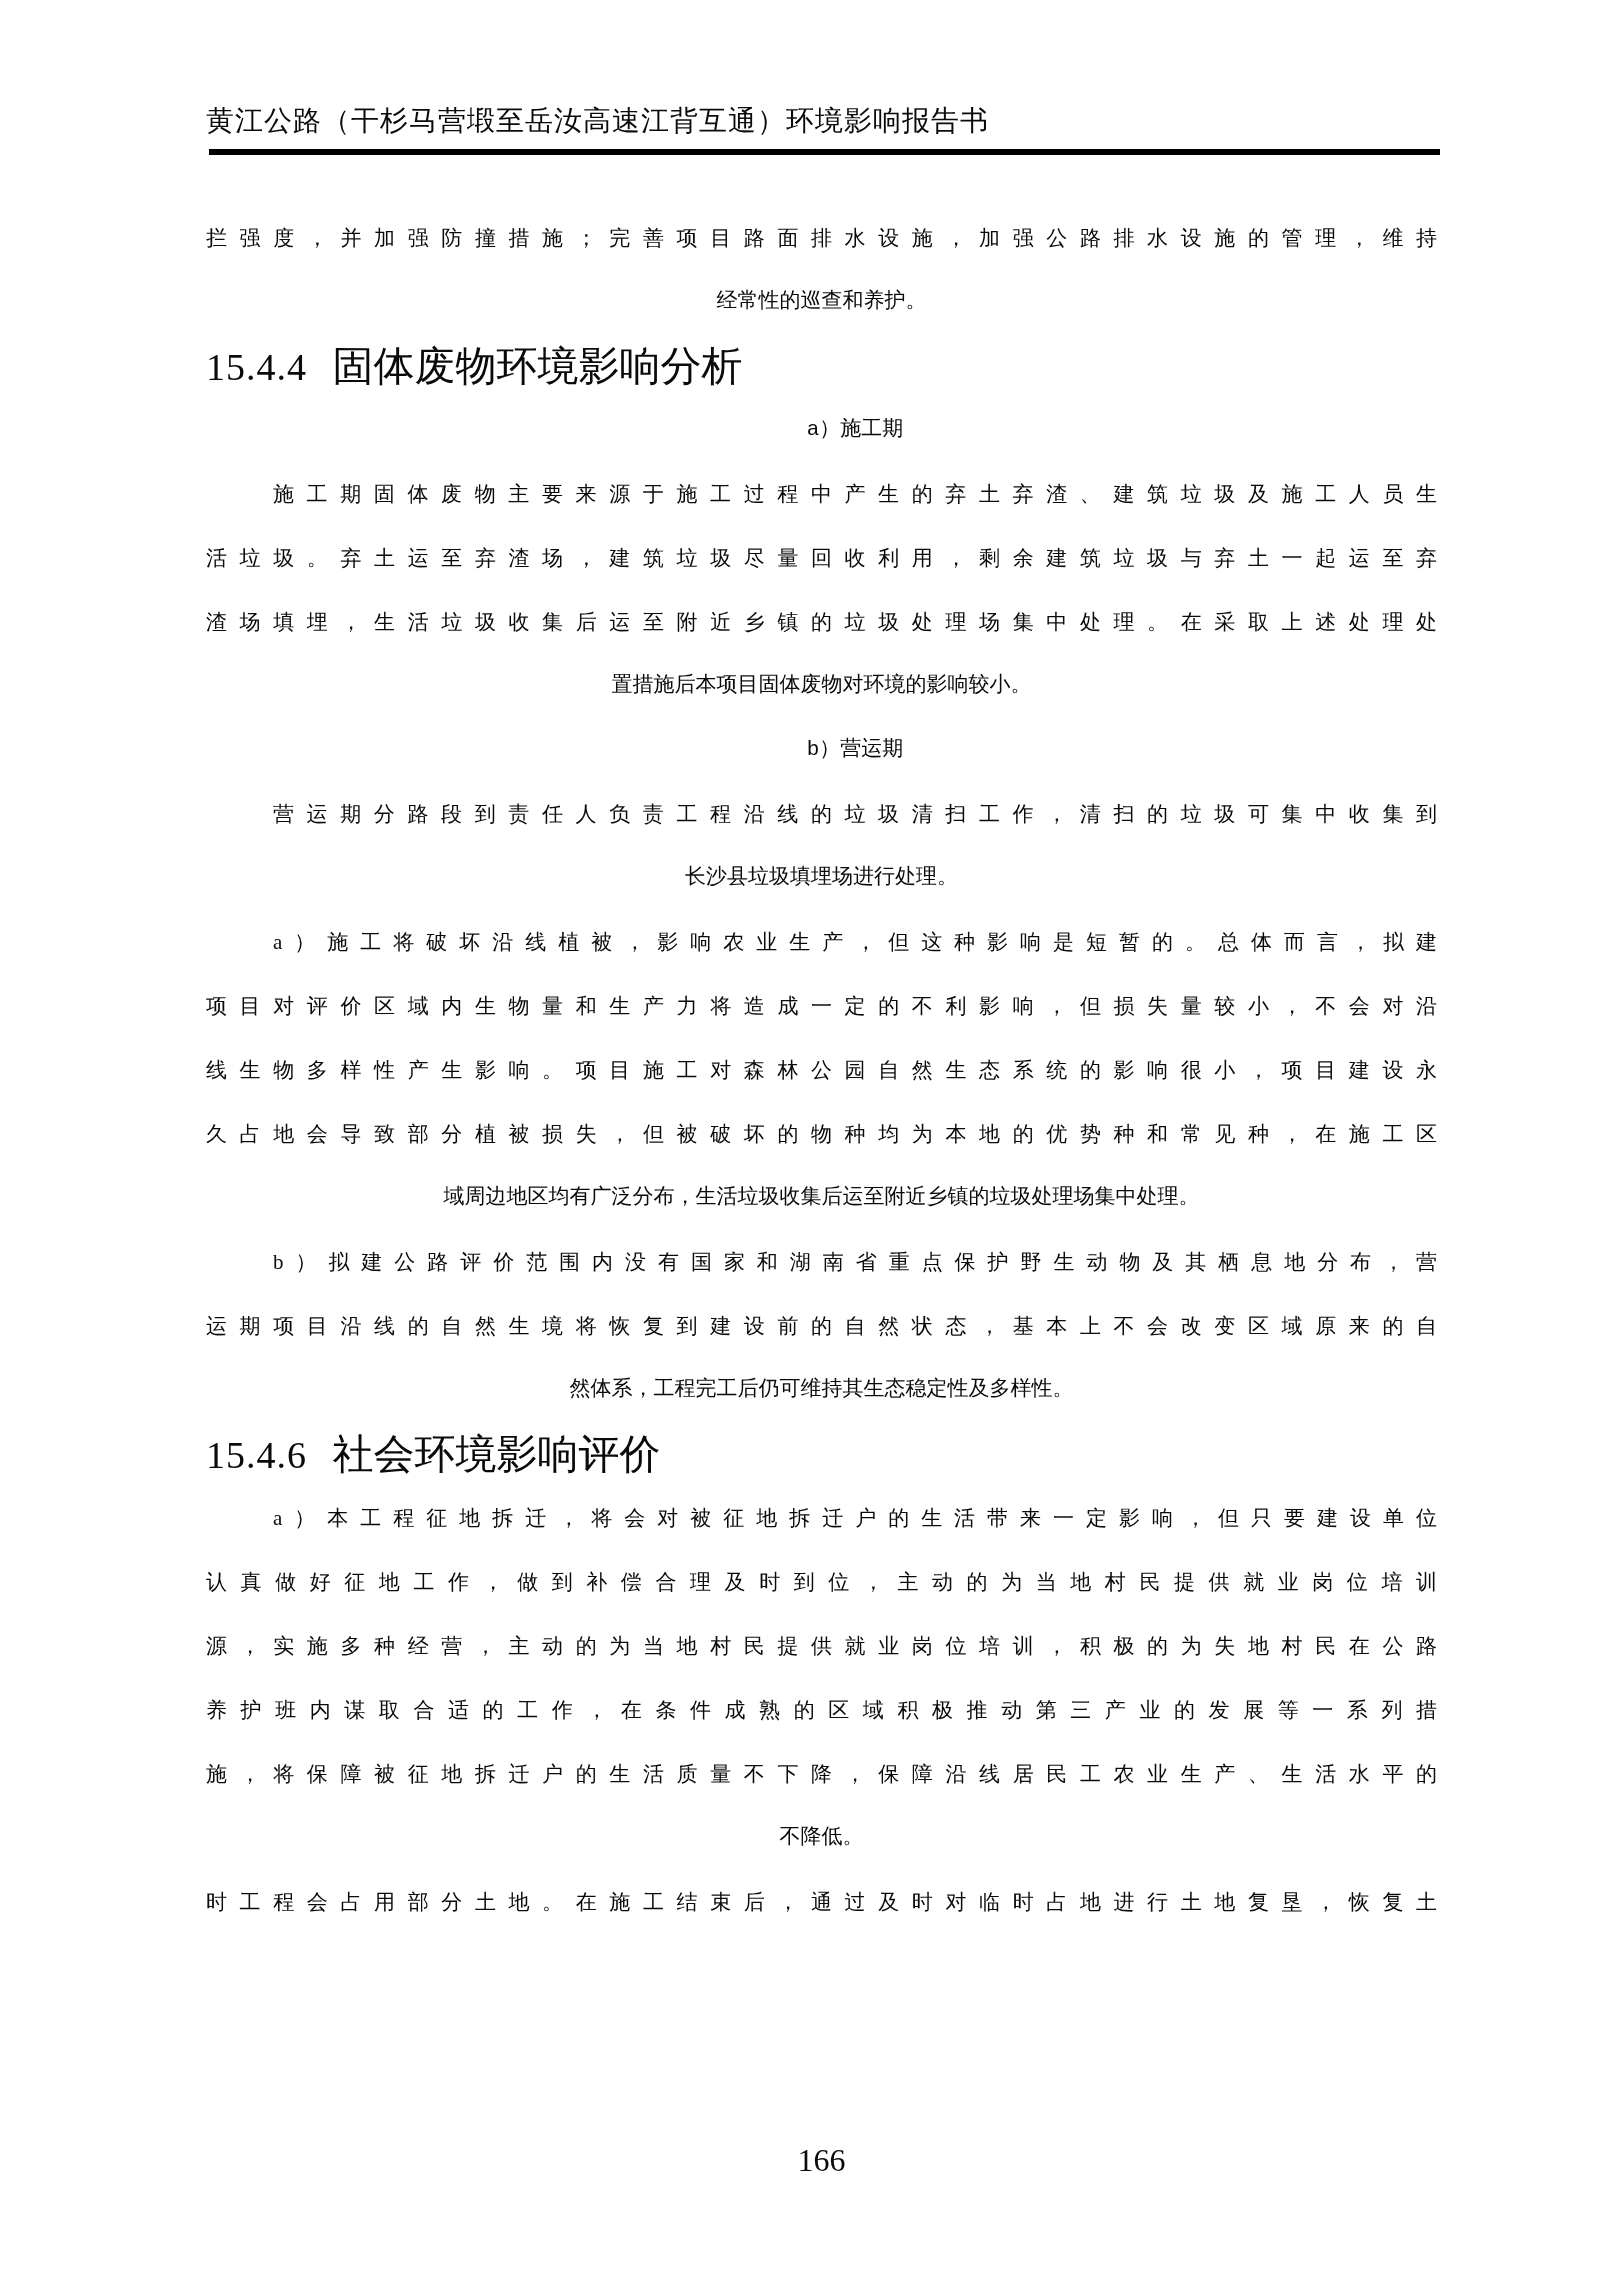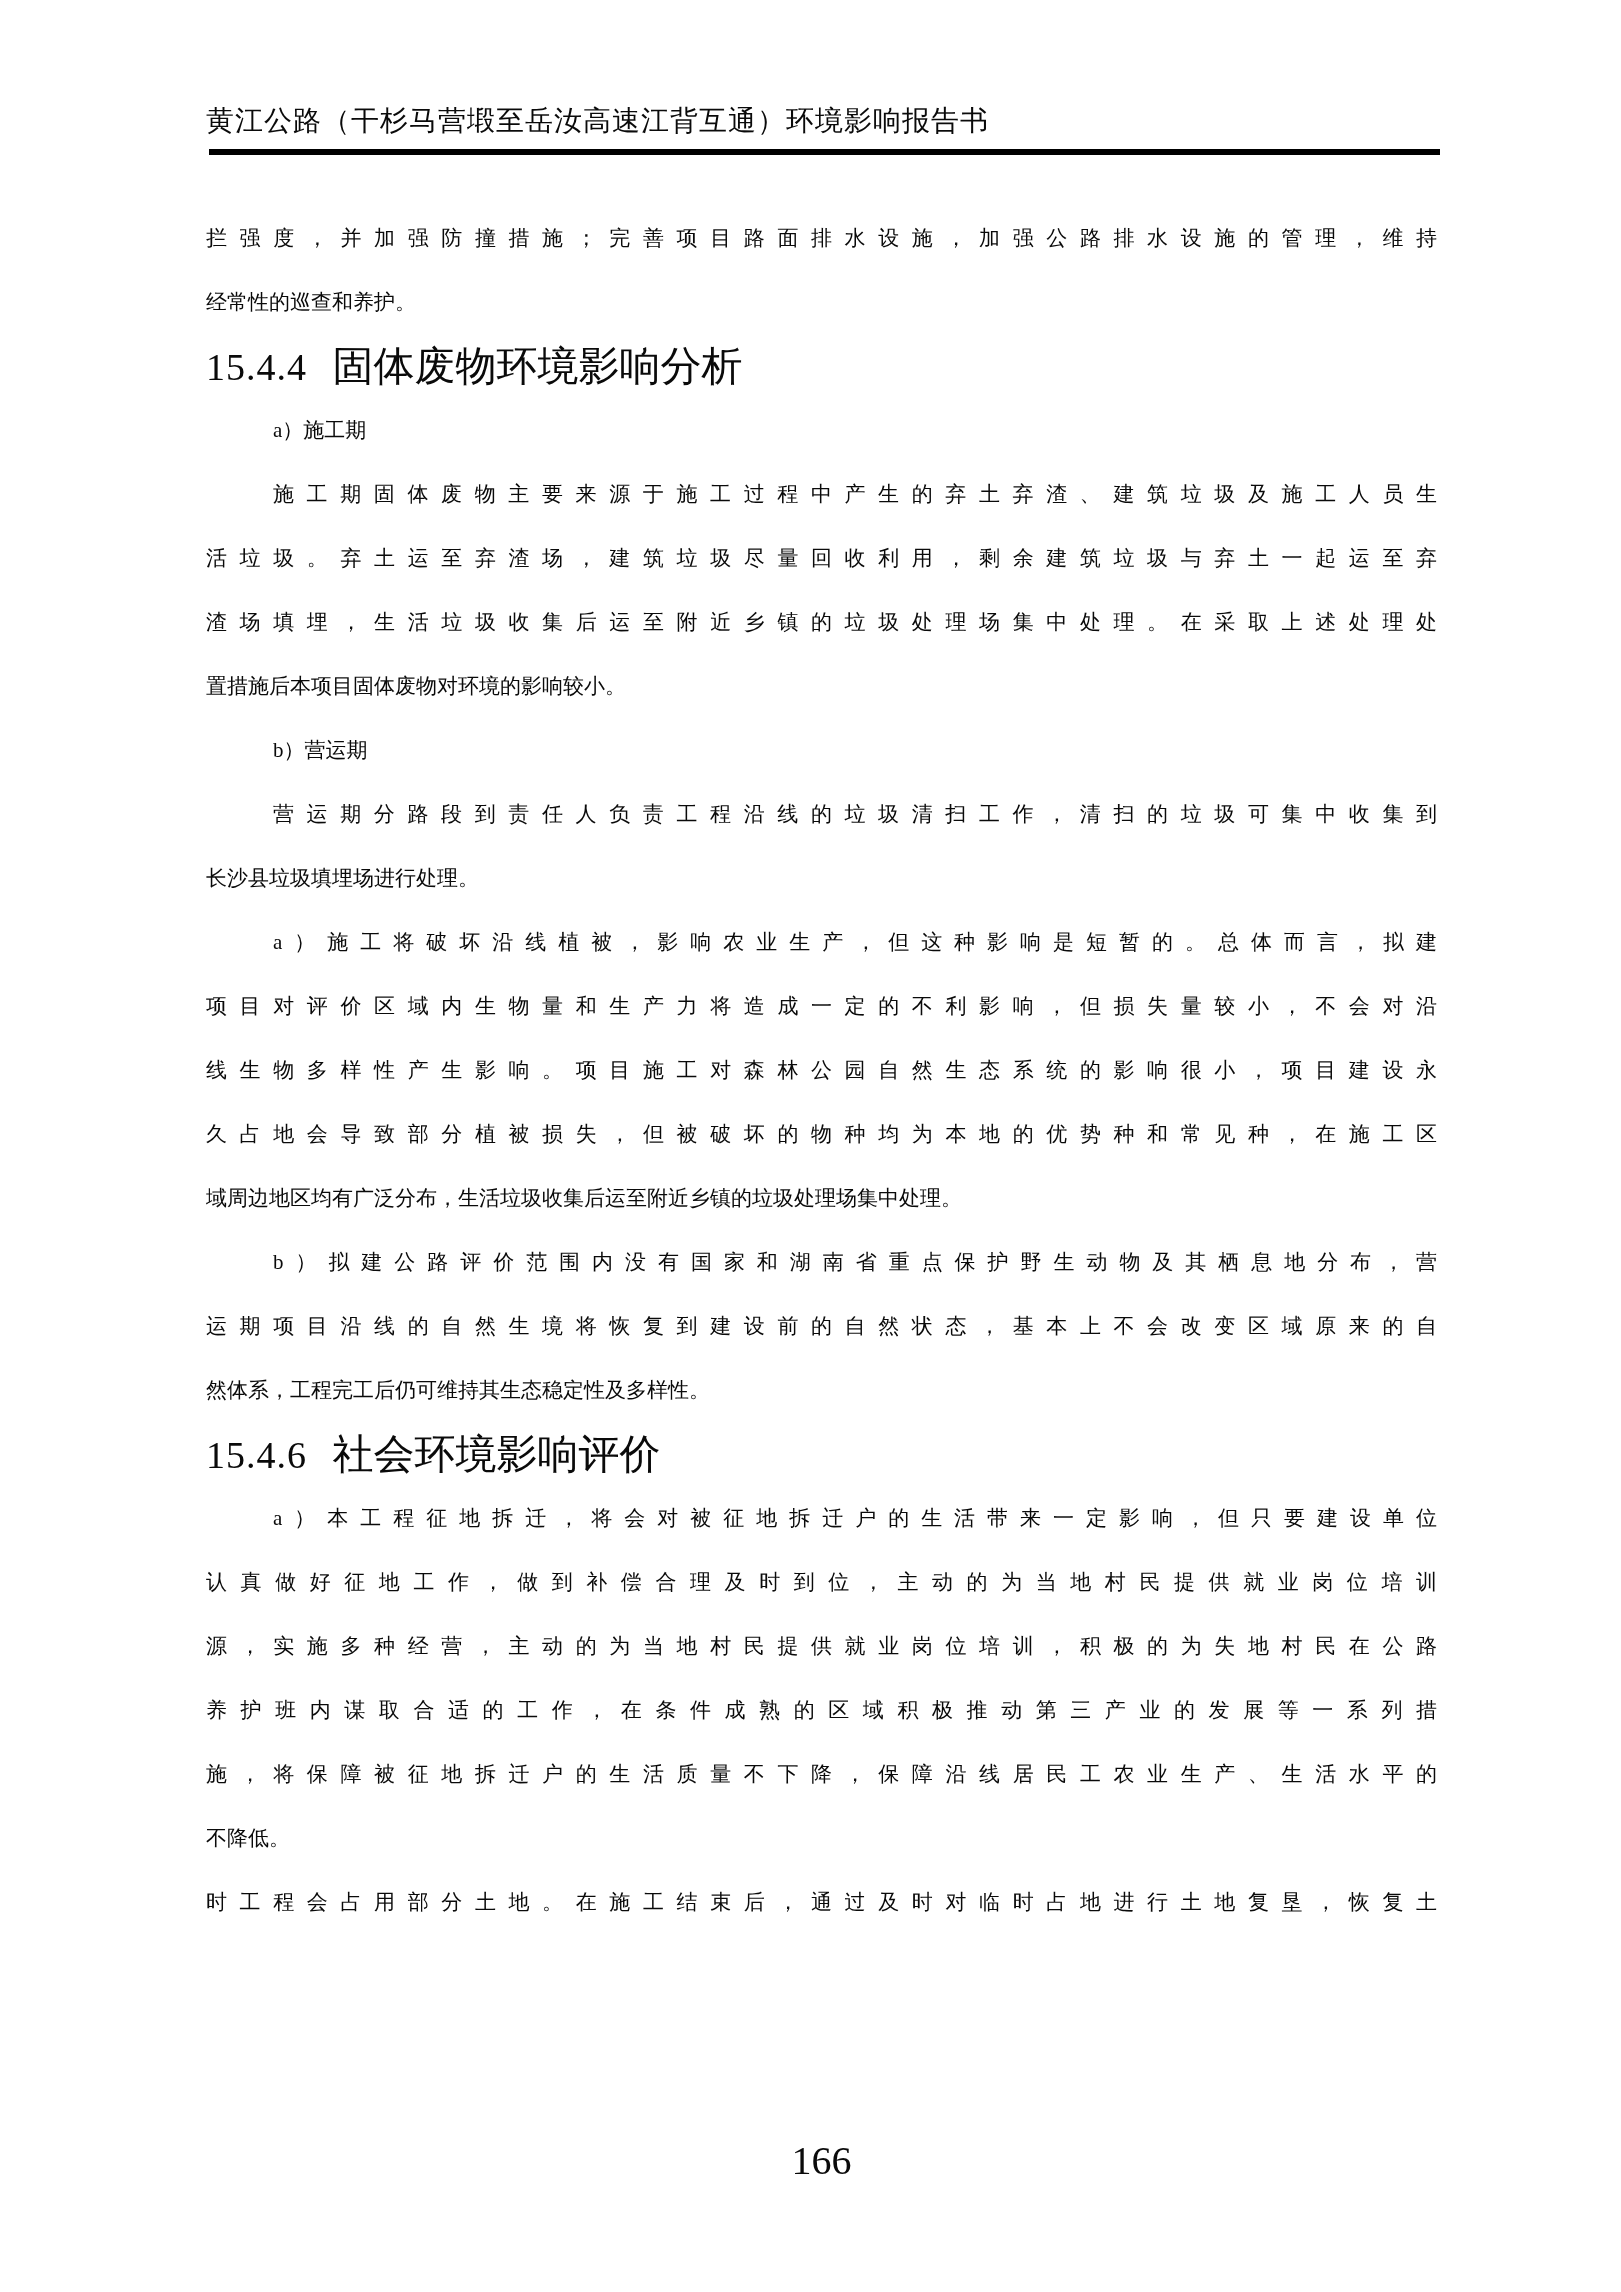--- a/index.html
+++ b/index.html
@@ -18,31 +18,31 @@
     background:#000000;
   }
   .content{
     position:absolute;left:206px;top:206px;width:1231px;
   }
   .ln{
     font-size:21px;line-height:64px;height:64px;white-space:nowrap;
     letter-spacing:0;
   }
   .j{ text-align:justify;text-align-last:justify;text-justify:inter-character;white-space:normal;overflow:hidden; }
-  .e{ text-align:left; }
+  .e{ text-align:center;font-family:Liberation Mono, monospace; }
   .ind{ text-indent:67px; }
   .heading{
     font-size:41px;line-height:64px;height:64px;white-space:nowrap;
   }
   .hnum{
     font-size:38px;margin-right:25.5px;letter-spacing:1px;
   }
   .page-footer{
     position:absolute;left:206px;top:2141px;width:1231px;
-    text-align:center;font-size:40px;line-height:39px;
+    text-align:center;font-size:32px;line-height:39px;
   }
 </style>
 </head>
 <body>
 
 <div class="page">
 
   <div class="running-header">
     <span>黄江公路（干杉马营塅至岳汝高速江背互通）环境影响报告书</span>
   </div>

